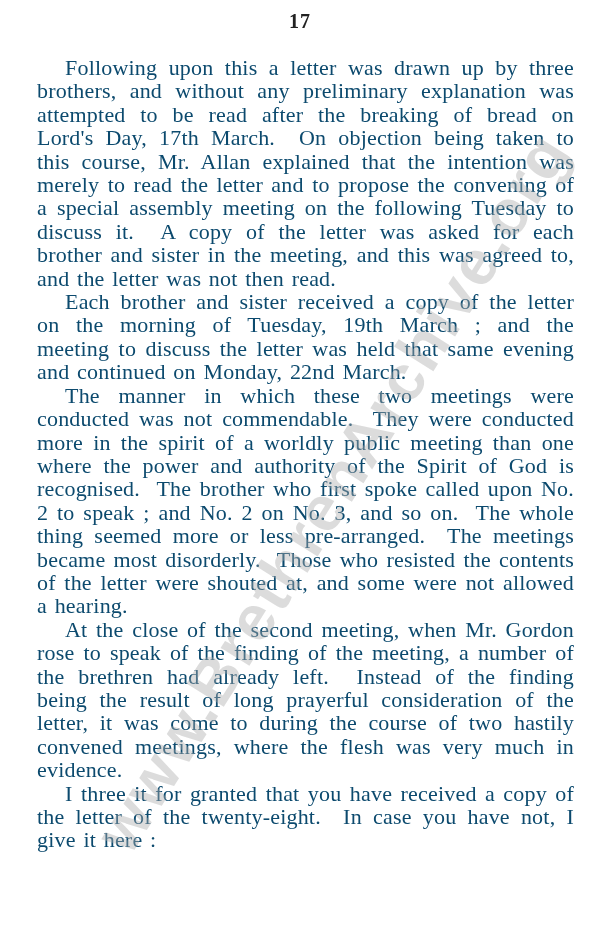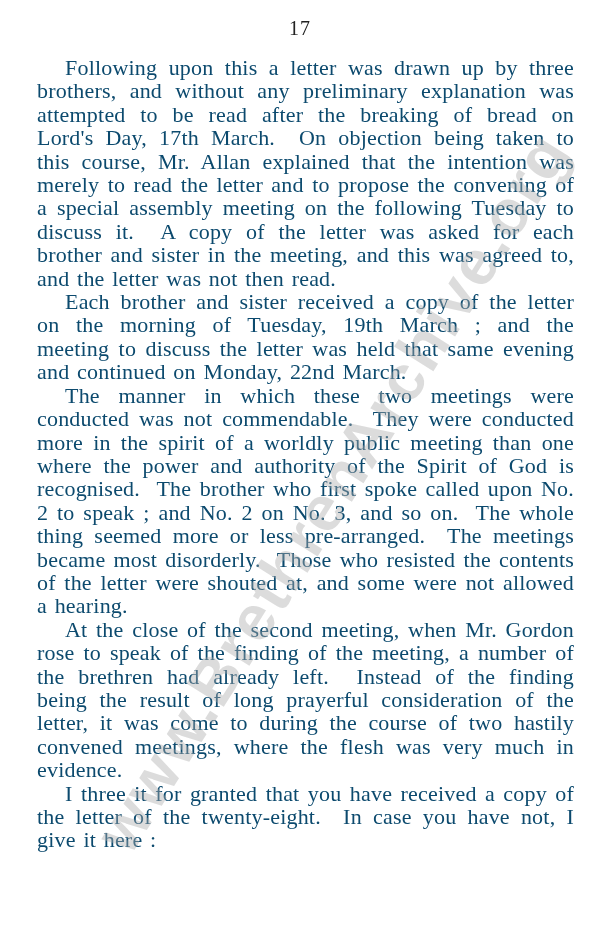--- a/index.html
+++ b/index.html
@@ -10,26 +10,26 @@
   .page {
     position: relative;
     width: 600px;
     height: 936px;
     background: #ffffff;
     overflow: hidden;
     font-family: "Liberation Serif", "DejaVu Serif", serif;
   }
   .page-number {
     position: absolute;
-    top: 17px;
+    top: 10px;
     left: 0;
     width: 100%;
     text-align: center;
     font-size: 20px;
-    font-weight: normal;
+    font-weight: bold;
     letter-spacing: 1px;
     color: #222222;
   }
   .page-body {
     position: absolute;
     top: 56px;
     left: 37px;
     width: 537px;
     font-size: 22px;
     line-height: 23.4px;

